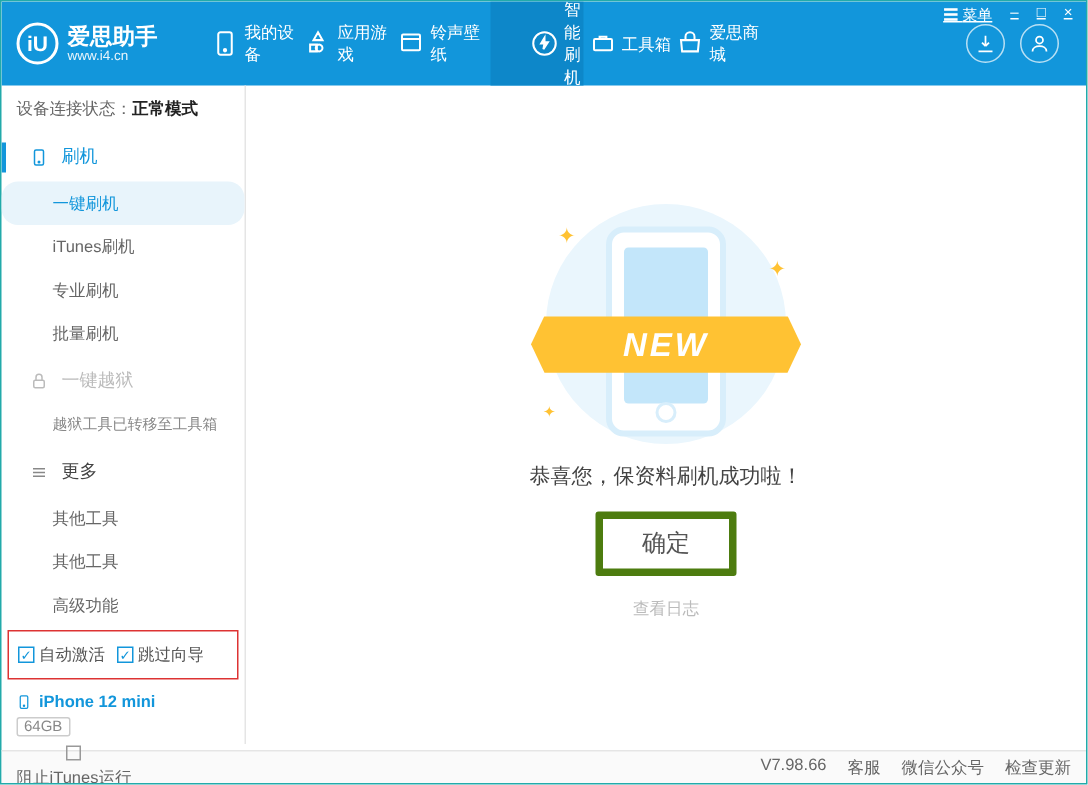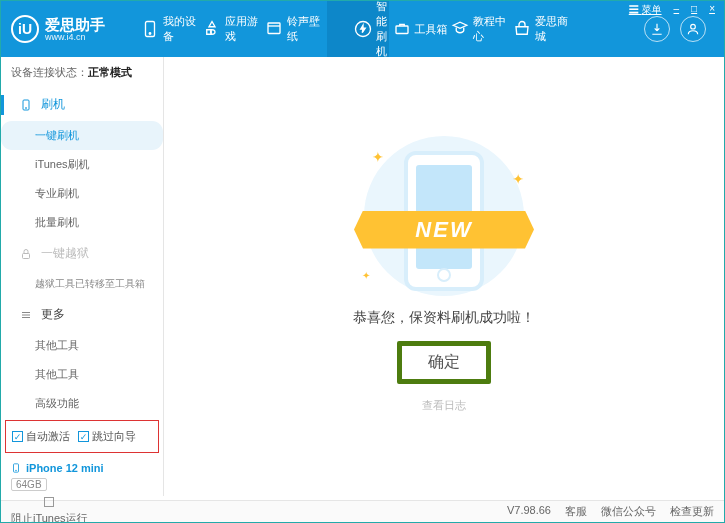--- a/index.html
+++ b/index.html
@@ -120,29 +120,20 @@
           <svg width="18" height="18" viewBox="0 0 24 24" fill="none" stroke="#fff" stroke-width="1.8">
             <rect x="4" y="8" width="16" height="10" rx="1"></rect>
             <path d="M9 8V6h6v2"></path>
           </svg>
         </span>
         <span>工具箱</span>
       </div>
       <div class="nav-item">
         <span class="nav-icon">
           <svg width="18" height="18" viewBox="0 0 24 24" fill="none" stroke="#fff" stroke-width="1.8">
-            <path d="M3 7l9-4 9 4-9 4-9-4z"></path>
-            <path d="M7 10v4c0 1 2 3 5 3s5-2 5-3v-4"></path>
-          </svg>
-        </span>
-        <span>教程中心</span>
-      </div>
-      <div class="nav-item">
-        <span class="nav-icon">
-          <svg width="18" height="18" viewBox="0 0 24 24" fill="none" stroke="#fff" stroke-width="1.8">
             <path d="M4 9h16l-1 10H5L4 9z"></path>
             <path d="M8 9V6a4 4 0 018 0v3"></path>
           </svg>
         </span>
         <span>爱思商城</span>
       </div>
     </div>
   <div class="header-right">
     <div class="hdr-icon">
       <svg width="14" height="14" viewBox="0 0 24 24" fill="none" stroke="#fff" stroke-width="2">

